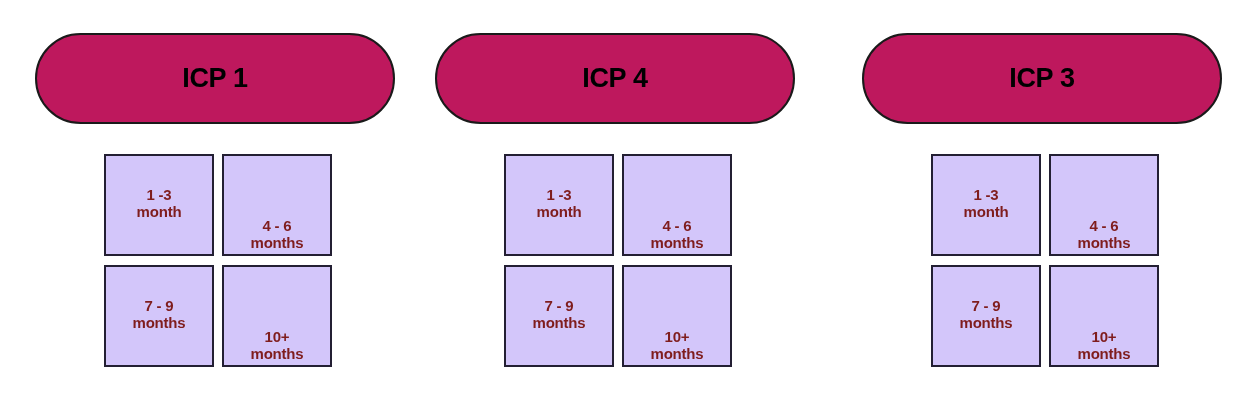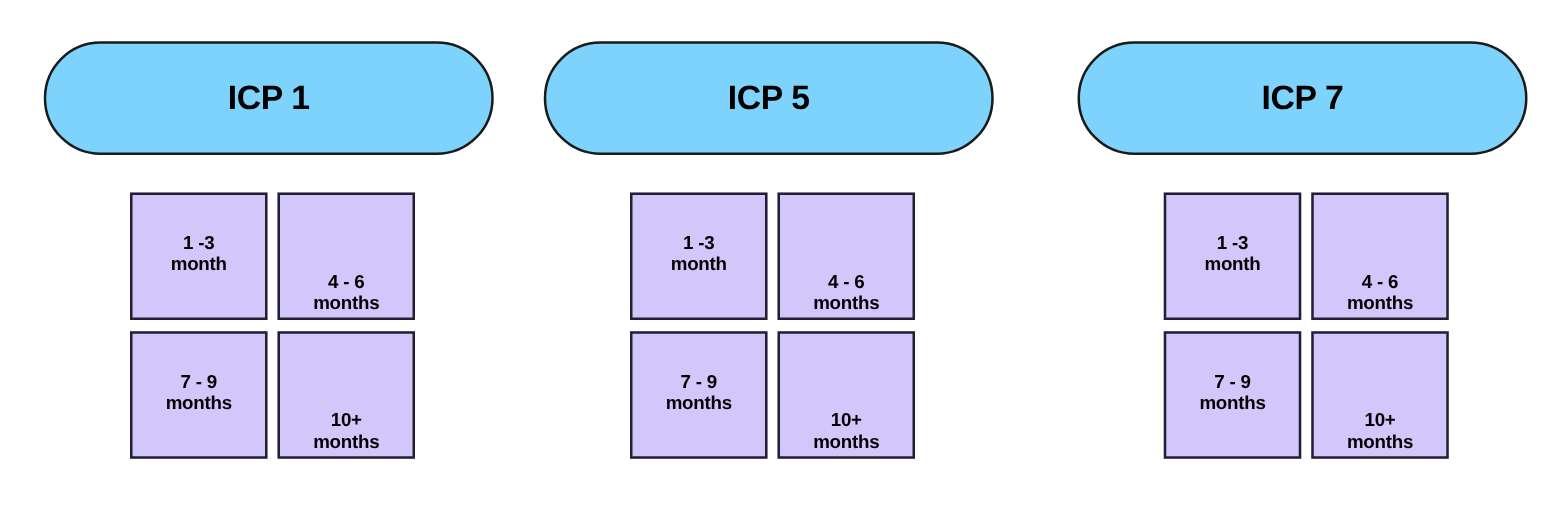--- a/index.html
+++ b/index.html
@@ -33,21 +33,21 @@
   .icp-column.col-1 { left: 433px; }
   .icp-column.col-2 { left: 860px; }
 
   
   .icp-pill {
     position: absolute;
     left: 2px;
     top: 33px;
     width: 356px;
     height: 87px;
-    background: #7dd3fc;
+    background: #be185d;
     border: 2px solid #1a1a1a;
     border-radius: 46px;
     box-sizing: content-box;
     display: flex;
     align-items: center;
     justify-content: center;
   }
   .icp-pill-label {
     font-size: 27px;
     font-weight: bold;
@@ -78,21 +78,21 @@
     text-align: center;
   }
   .stage-box.r0 { top: 0px; }
   .stage-box.r1 { top: 111px; }
   .stage-box.c0 { left: 0px; }
   .stage-box.c1 { left: 118px; align-items: flex-end; }
 
   .stage-label {
     font-size: 15px;
     font-weight: bold;
-    color: #000000;
+    color: #7f1d1d;
     line-height: 1.12;
     letter-spacing: -0.2px;
     white-space: pre-line;
     padding-bottom: 2px;
   }
 </style>
 </head>
 <body>
 
 <div id="canvas">
@@ -116,21 +116,21 @@
       </div>
       <div class="stage-box r1 c1">
         <span class="stage-label">10+
 months</span>
       </div>
     </div>
   </div>
 
   <div class="icp-column col-1">
     <div class="icp-pill">
-      <span class="icp-pill-label">ICP 5</span>
+      <span class="icp-pill-label">ICP 4</span>
     </div>
     <div class="stage-grid">
       <div class="stage-box r0 c0">
         <span class="stage-label">1 -3
 month</span>
       </div>
       <div class="stage-box r0 c1">
         <span class="stage-label">4 - 6
 months</span>
       </div>
@@ -140,21 +140,21 @@
       </div>
       <div class="stage-box r1 c1">
         <span class="stage-label">10+
 months</span>
       </div>
     </div>
   </div>
 
   <div class="icp-column col-2">
     <div class="icp-pill">
-      <span class="icp-pill-label">ICP 7</span>
+      <span class="icp-pill-label">ICP 3</span>
     </div>
     <div class="stage-grid">
       <div class="stage-box r0 c0">
         <span class="stage-label">1 -3
 month</span>
       </div>
       <div class="stage-box r0 c1">
         <span class="stage-label">4 - 6
 months</span>
       </div>

